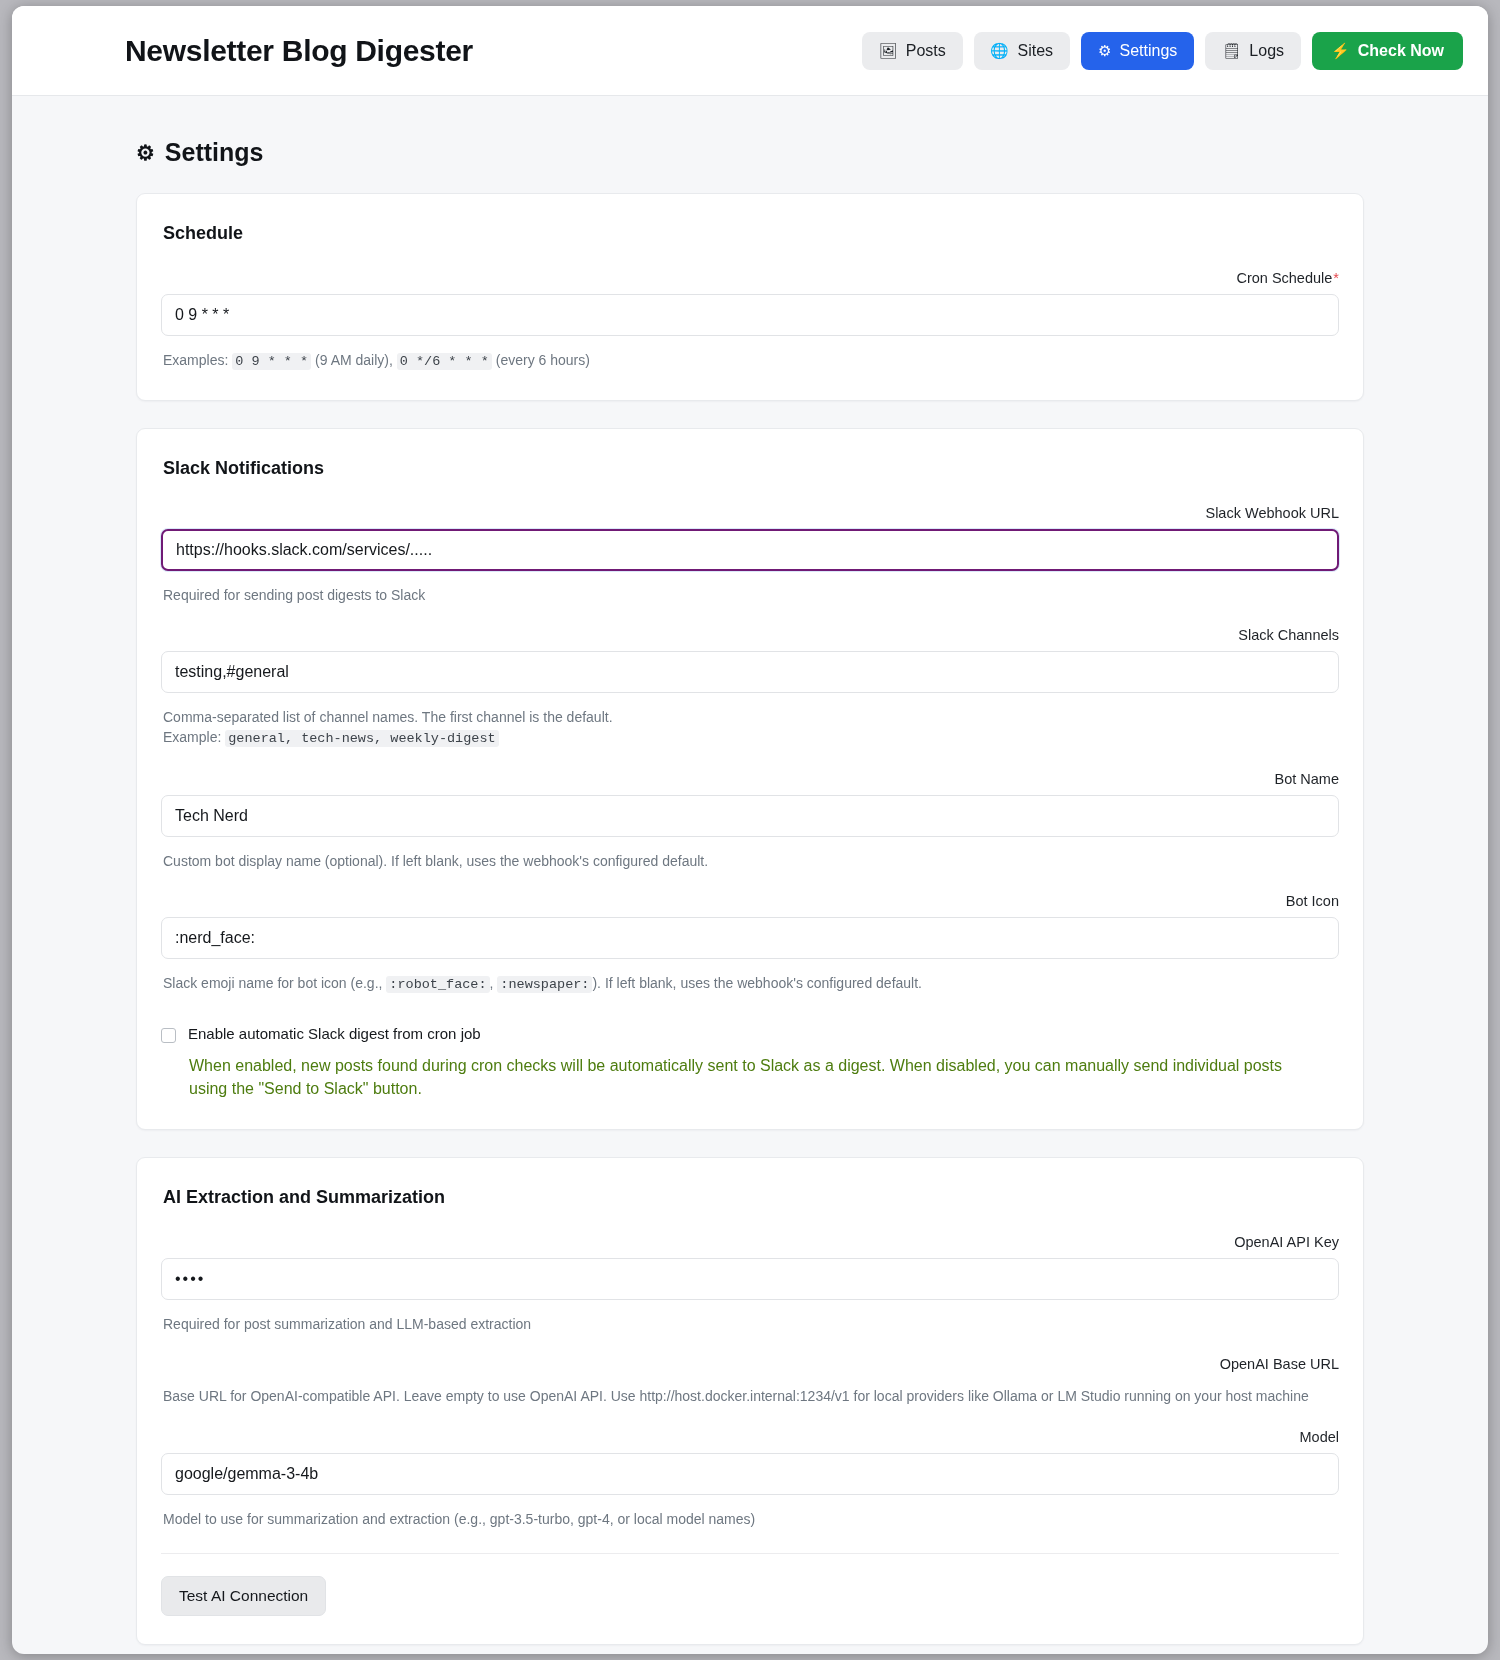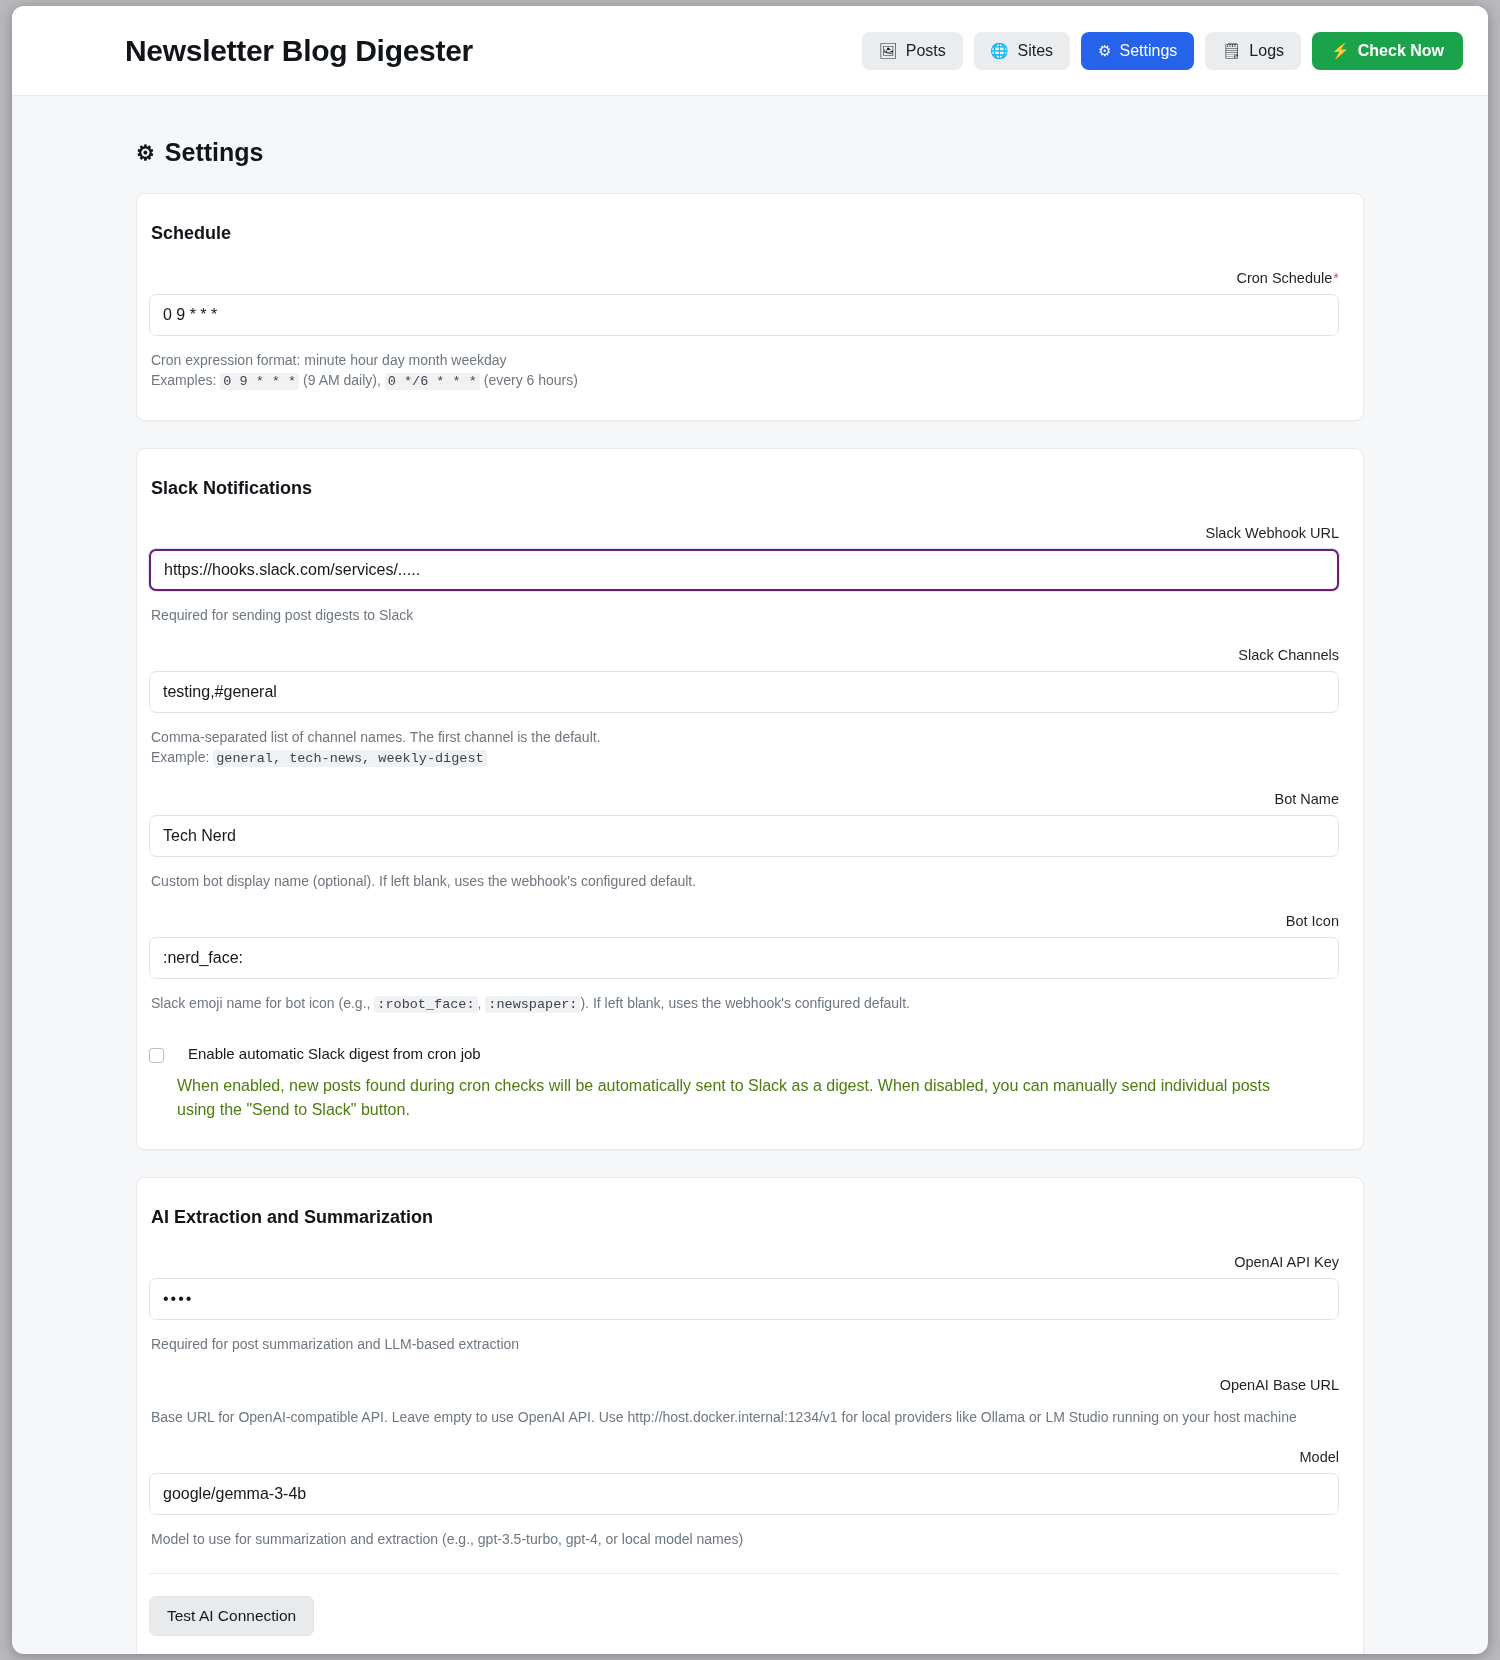--- a/index.html
+++ b/index.html
@@ -74,21 +74,21 @@
     align-items: center;
     gap: 10px;
     margin: 10px 0 26px 0;
   }
   .page-title .ico { font-size: 21px; }
 
   .card {
     background: #ffffff;
     border: 1px solid #e8eaed;
     border-radius: 9px;
-    padding: 29px 24px 28px 12px;
+    padding: 29px 24px 28px 24px;
     margin-bottom: 27px;
     box-shadow: 0 1px 2px rgba(16,24,40,0.04);
   }
   .card h2 {
     font-size: 18px;
     font-weight: bold;
     color: #111418;
     margin: 0 0 26px 2px;
   }
 
@@ -131,21 +131,21 @@
     font-size: 13.5px;
     padding: 1px 3px;
     border-radius: 3px;
   }
   .spacer-22 { height: 22px; }
 
   
   .check-row {
     display: flex;
     align-items: flex-start;
-    gap: 24px;
+    gap: 12px;
     margin-top: 30px;
   }
   .checkbox {
     width: 15px; height: 15px;
     border: 1px solid #b9bec4;
     border-radius: 3px;
     background: #fff;
     flex: 0 0 auto;
     margin-top: 3px;
     cursor: pointer;
@@ -226,21 +226,20 @@
 
     <section class="card">
       <h2>Schedule</h2>
 
       <div class="field-label">
         <span>Cron Schedule</span><span class="req">*</span>
       </div>
       <input class="input" type="text" value="0 9 * * *" style="">
 
       <div class="help">
-        <div>Cron expression format: minute hour day month weekday</div>
         <div>
           <span>Examples:</span>
           <code>0 9 * * *</code>
           <span>(9 AM daily),</span>
           <code>0 */6 * * *</code>
           <span>(every 6 hours)</span>
         </div>
       </div>
     </section>
 

